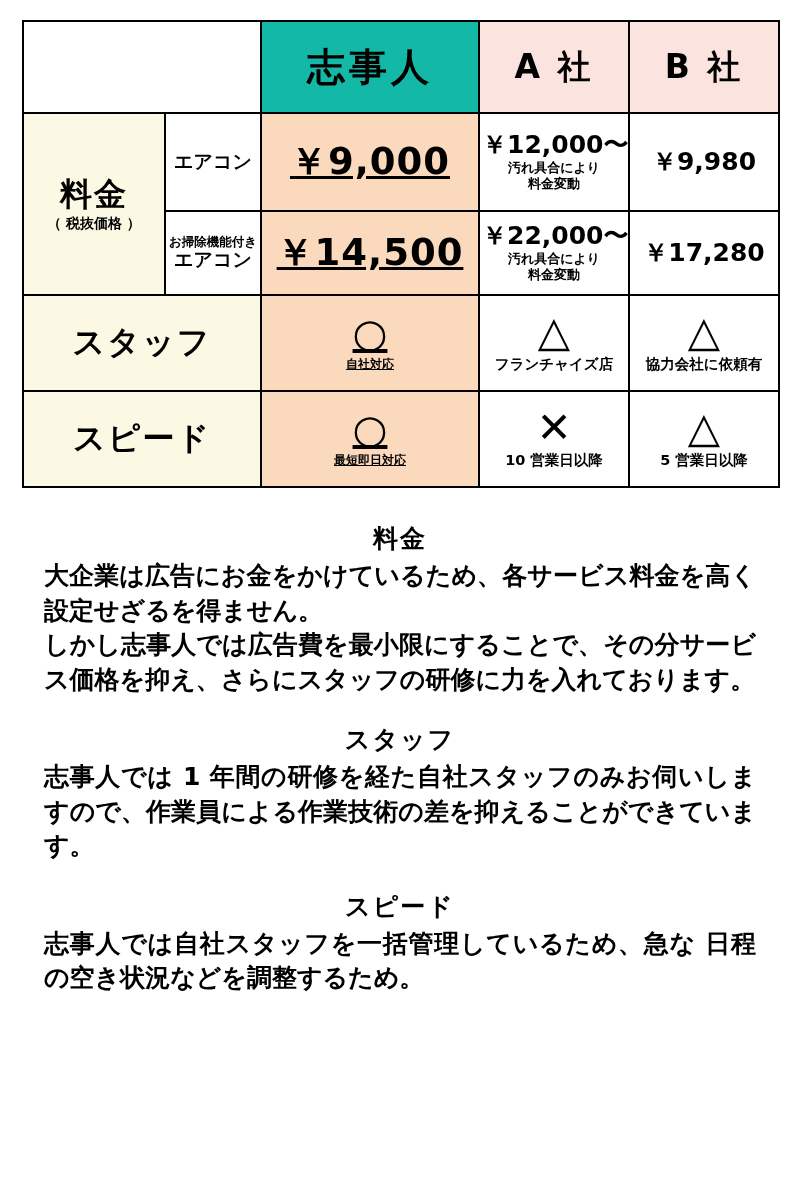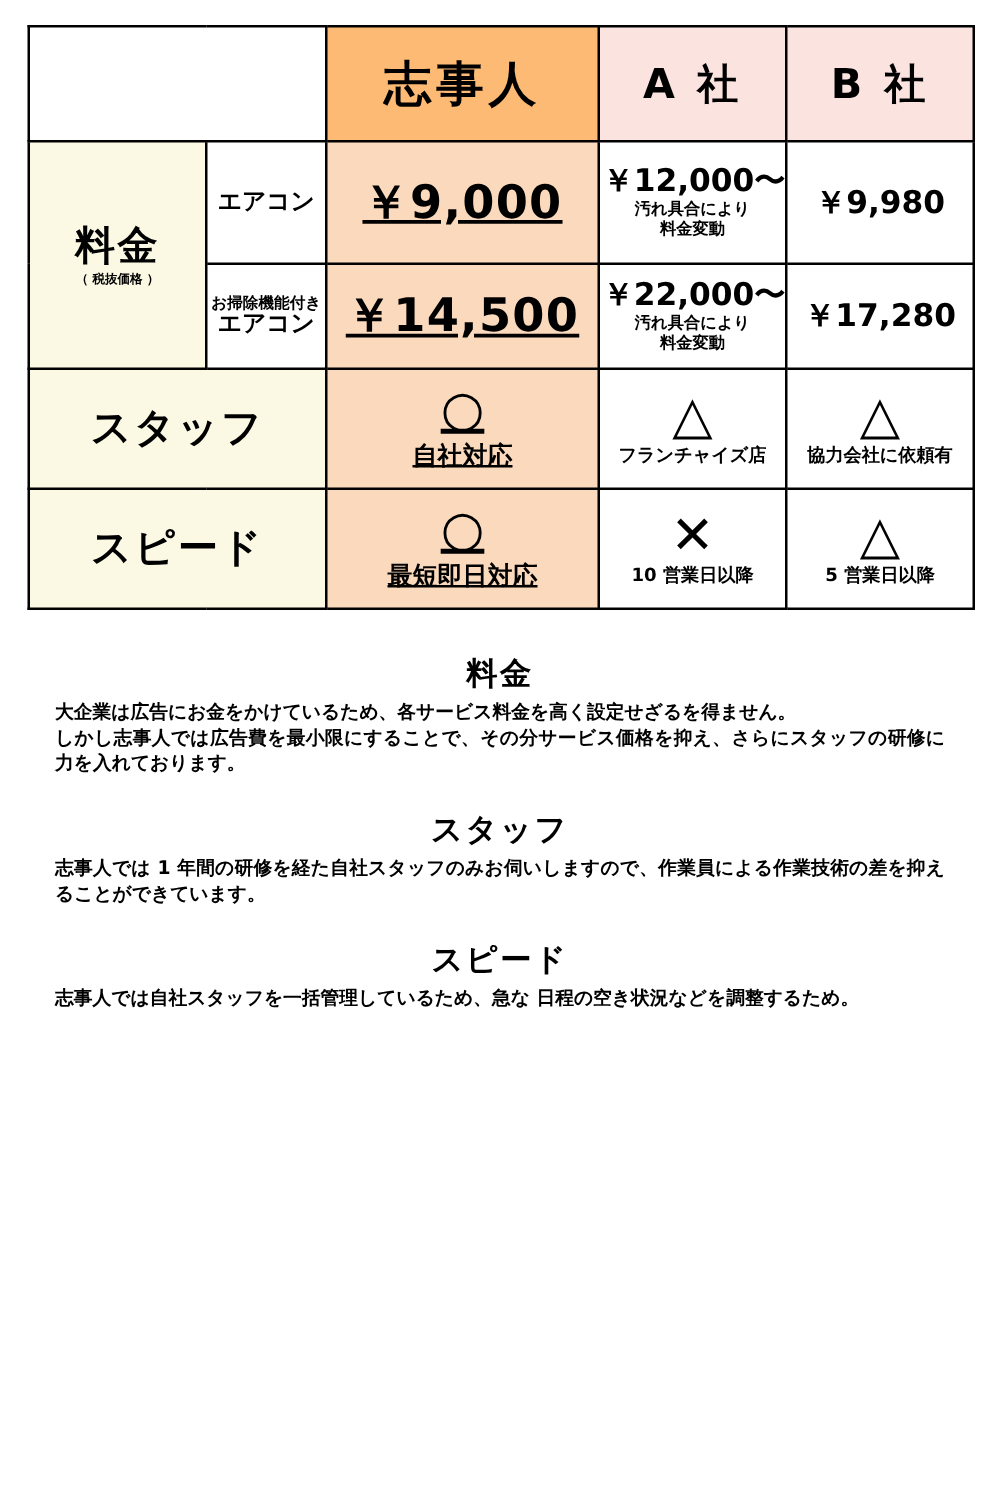--- a/index.html
+++ b/index.html
@@ -35,21 +35,21 @@
   .col-a { width: 142px; }
   .col-b { width: 96px; }
   .col-c { width: 218px; }
   .col-d { width: 150px; }
   .col-e { width: 150px; }
 
   
   .hdr { height: 92px; }
   .hdr-blank { background: #ffffff; border-left: 2px solid #000 !important; }
   .hdr-own {
-    background: #fdba74;
+    background: #14b8a6;
     font-size: 38px;
     font-weight: bold;
     letter-spacing: 4px;
   }
   .hdr-other {
     background: #fbe4e0;
     font-size: 33px;
     font-weight: bold;
     letter-spacing: 3px;
   }
@@ -57,21 +57,21 @@
   
   .rowlabel {
     background: #fbf9e3;
     font-size: 32px;
     font-weight: bold;
     letter-spacing: 2px;
     line-height: 1.1;
   }
   .rowlabel .sub {
     display: block;
-    font-size: 10px;
+    font-size: 14px;
     font-weight: bold;
     letter-spacing: 0;
     margin-top: 4px;
   }
 
   .sublabel {
     background: #ffffff;
     font-size: 19px;
     font-weight: bold;
     line-height: 1.15;
@@ -111,40 +111,40 @@
 
   .mark {
     display: block;
     font-size: 40px;
     line-height: 0.95;
     font-weight: normal;
   }
   .mark.thin { font-size: 42px; }
   .mark-cap {
     display: block;
-    font-size: 20px;
+    font-size: 12px;
     font-weight: bold;
     margin-top: 4px;
   }
   .mark-cap.sm { font-size: 14.5px; }
 
   
   .sections {
     padding: 34px 44px 0 44px;
     box-sizing: border-box;
   }
   .sec-title {
     text-align: center;
     font-size: 25px;
     font-weight: bold;
     letter-spacing: 2px;
     margin: 0 0 4px 0;
   }
   .sec-body {
-    font-size: 15px;
+    font-size: 25px;
     font-weight: bold;
     line-height: 1.38;
     letter-spacing: 0px;
     margin: 0;
     text-align: justify;
   }
   .sec-body p { margin: 0; }
   .sec-gap { height: 26px; }
 </style>
 </head>

